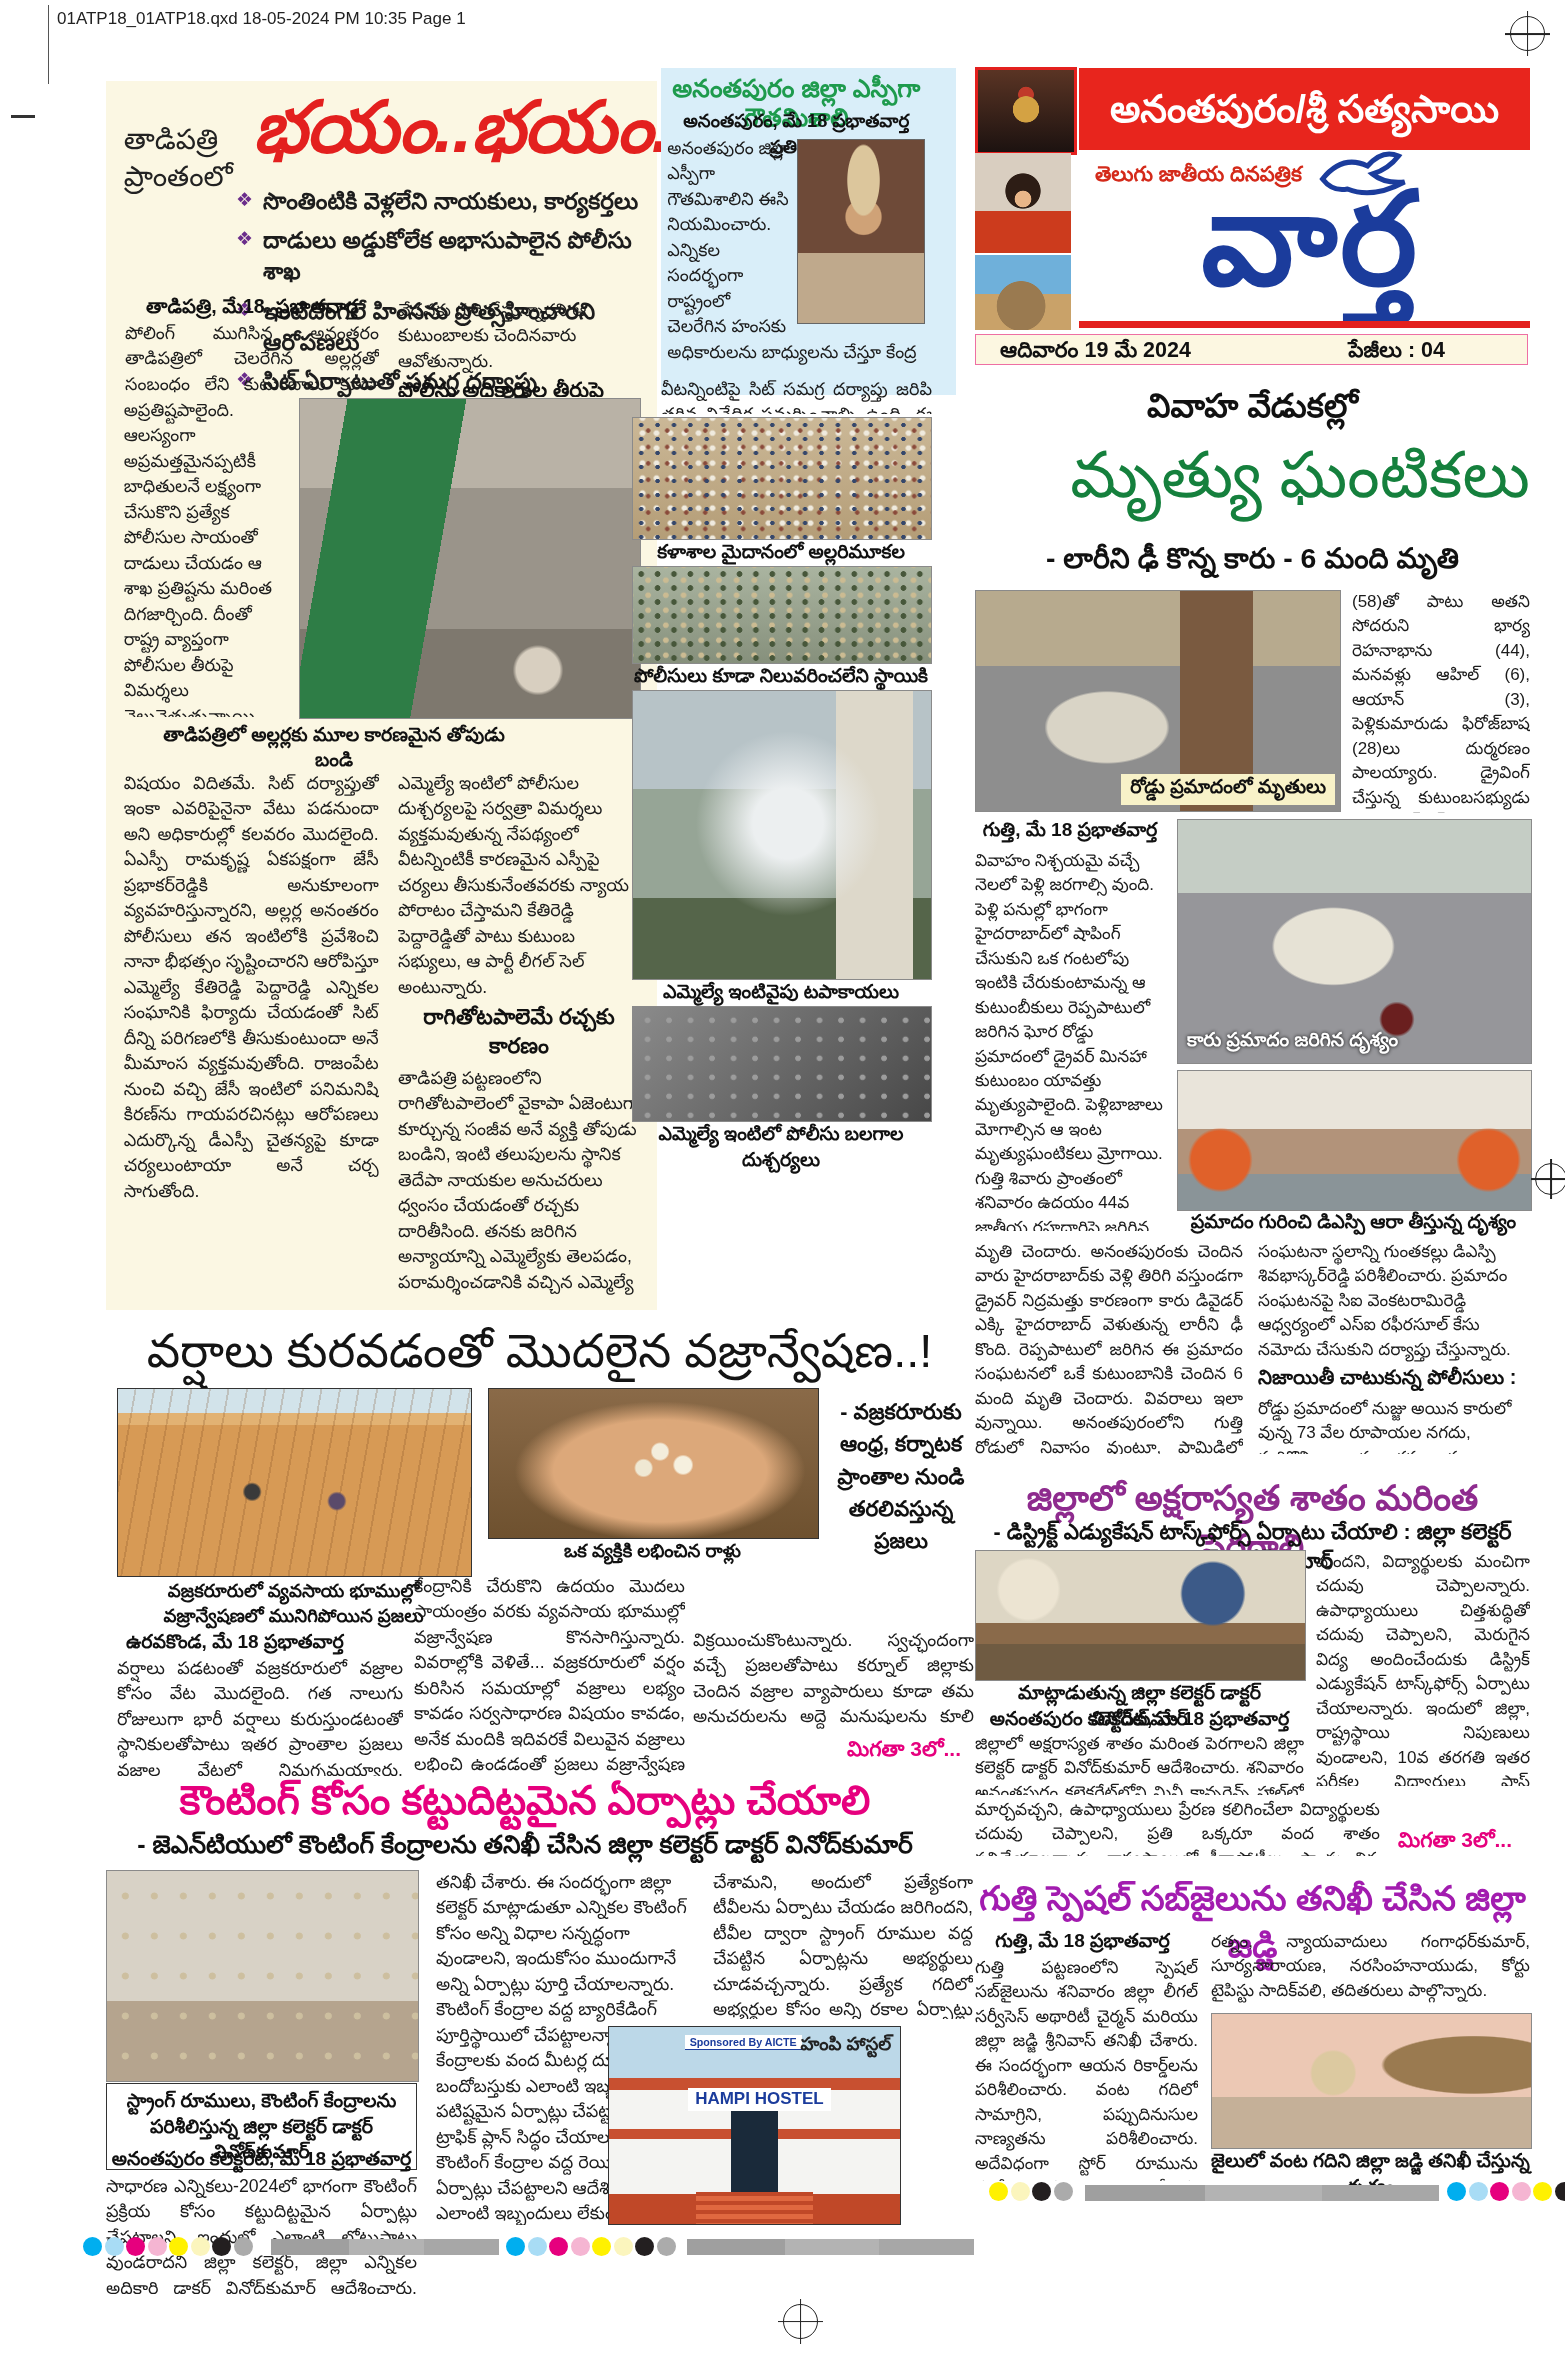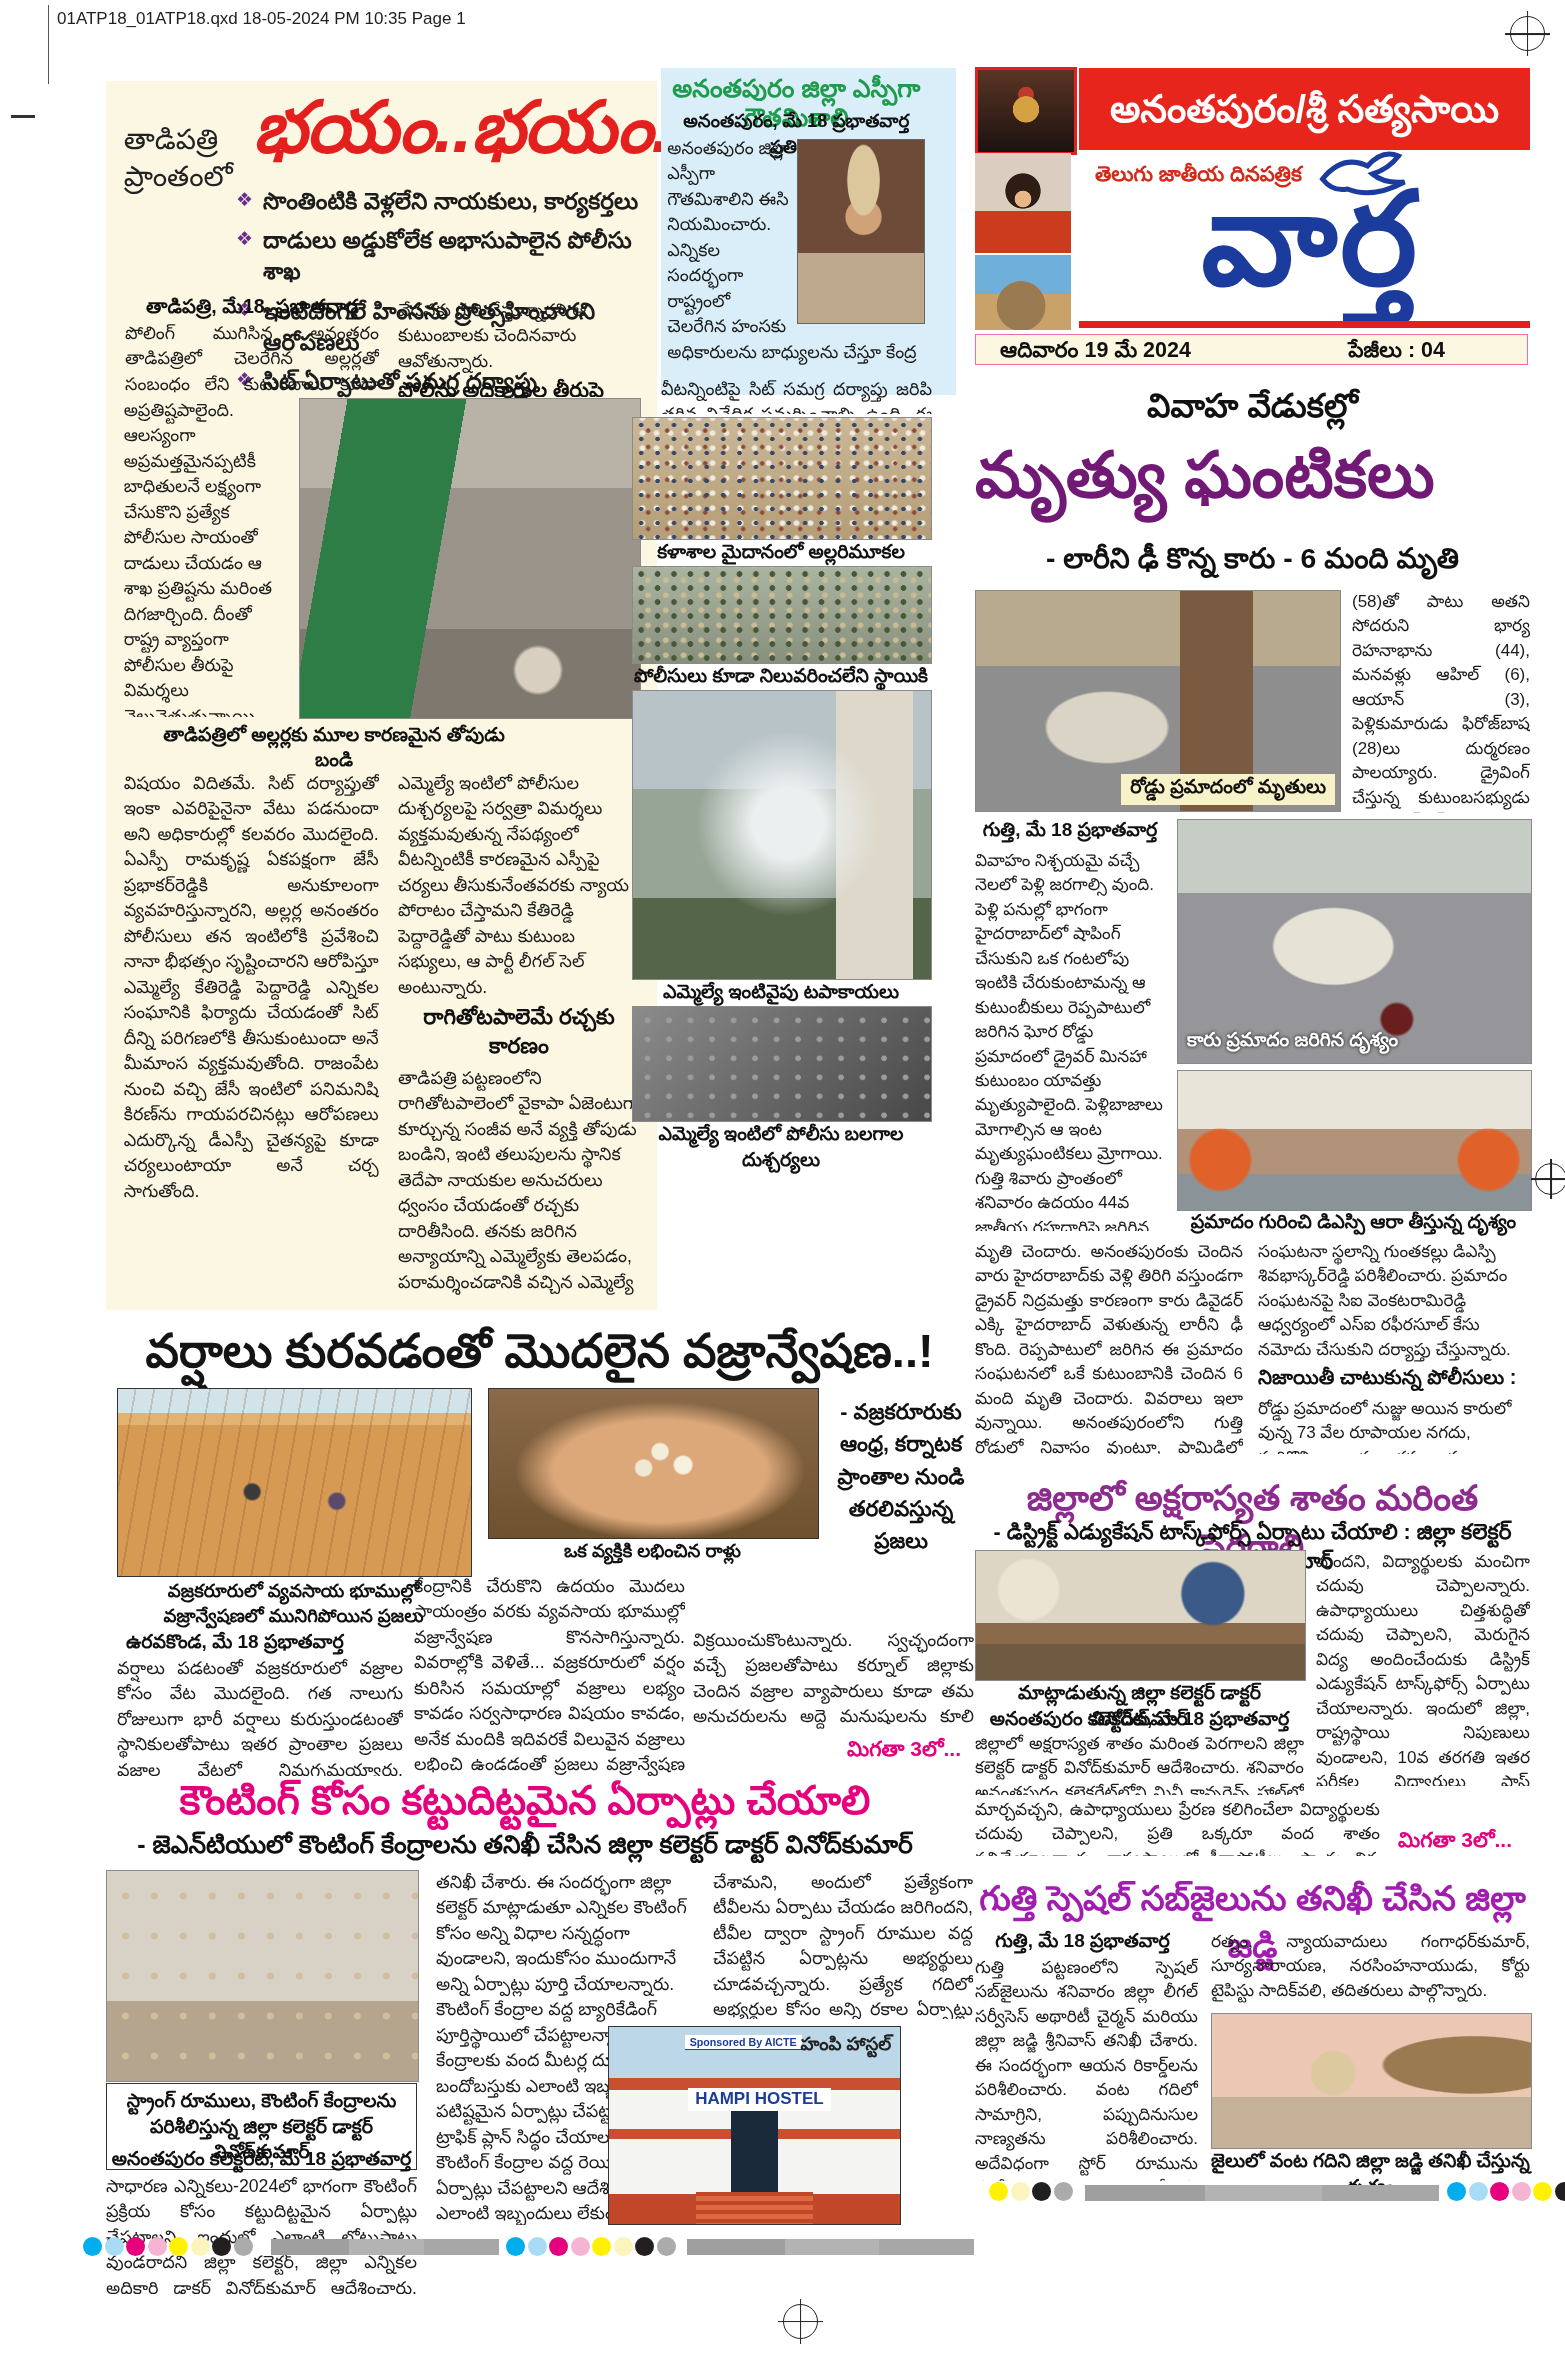--- a/index.html
+++ b/index.html
@@ -130,21 +130,21 @@
       </svg>
   </div>
   <div class="abs" style="left:1091px;top:163px;width:439px;font-size:130px;font-weight:800;color:#1B3C9C;text-align:center;line-height:1.18;letter-spacing:2.5px;">వార్త</div>
   <div class="abs" style="left:1079px;top:321px;width:451px;height:7px;background:#E3201E;"></div>
   <div class="abs" style="left:975px;top:334px;width:551px;height:29px;background:#FCF7E1;border:1.9px solid #EE6FA3;">
     <span style="position:absolute;left:24px;top:2.5px;font-size:21.5px;font-weight:800;color:#111;">ఆదివారం 19 మే  2024</span>
     <span style="position:absolute;right:82px;top:2.5px;font-size:21.5px;font-weight:800;color:#111;">పేజీలు : 04</span>
   </div>
 
   <div class="abs" style="left:975px;top:387px;width:555px;text-align:center;font-size:33px;font-weight:800;color:#111;">వివాహ వేడుకల్లో</div>
-  <div class="abs" style="left:975px;top:427px;width:555px;text-align:left;font-size:64px;font-weight:700;color:#701a75;line-height:1.5;">మృత్యు ఘంటికలు</div>
+  <div class="abs" style="left:975px;top:427px;width:555px;text-align:right;font-size:64px;font-weight:400;color:#15803d;line-height:1.5;">మృత్యు ఘంటికలు</div>
   <div class="abs" style="left:975px;top:542px;width:555px;text-align:center;font-size:28.4px;font-weight:800;color:#111;">- లారీని ఢీ కొన్న కారు - 6 మంది మృతి</div>
   <div class="photo ph-wreck1" style="left:975px;top:590px;width:364px;height:220px;">
     <span style="position:absolute;right:5px;bottom:6.3px;background:#F8F2C8;padding:2.5px 8.9px;font-size:19px;font-weight:800;color:#111;">రోడ్డు ప్రమాదంలో మృతులు</span>
   </div>
   <div class="abs b clip" style="left:1352px;top:590px;width:178px;height:223px;font-size:17px;">(58)తో పాటు అతని సోదరుని భార్య రెహనాభాను (44), మనవళ్లు ఆహిల్ (6), ఆయాన్ (3), పెళ్లికుమారుడు ఫిరోజ్‌బాష (28)లు దుర్మరణం పాలయ్యారు. డ్రైవింగ్ చేస్తున్న కుటుంబసభ్యుడు మహమ్మద్‌గౌస్ గాయాలు పాలుకావడంతో చికిత్స నిమిత్తం అనంతపురంకు తరలించారు. అతని కోడలు జాహిదా (36) తీవ్రంగా గాయపడి అనంతపురంలో చికిత్స పొందుతూ మృతి చెందింది. ఒకే కుటుంబానికి చెందిన వారు మృత్యుపాలు కావడంతో కుటుంబీకులు శోకసముద్రంలో మునిగిపోయారు.</div>
   <div class="abs clip" style="left:975px;top:819px;width:190px;height:412px;">
     <div class="dl" style="font-size:19px;margin-bottom:3.8px;">గుత్తి, మే 18 ప్రభాతవార్త</div>
     <span class="b" style="font-size:17px;">వివాహం నిశ్చయమై వచ్చే నెలలో పెళ్లి జరగాల్సి వుంది. పెళ్లి పనుల్లో భాగంగా హైదరాబాద్‌లో షాపింగ్ చేసుకుని ఒక గంటలోపు ఇంటికి చేరుకుంటామన్న ఆ కుటుంబీకులు రెప్పపాటులో జరిగిన ఘోర రోడ్డు ప్రమాదంలో డ్రైవర్ మినహా కుటుంబం యావత్తు మృత్యుపాలైంది. పెళ్లిబాజాలు మోగాల్సిన ఆ ఇంట మృత్యుఘంటికలు మ్రోగాయి. గుత్తి శివారు ప్రాంతంలో శనివారం ఉదయం 44వ జాతీయ రహదారిపై జరిగిన రోడ్డు ప్రమాదంలో 6 మంది మృతి చెందారు. అనంతపురం</span>
   </div>
   <div class="photo ph-wreck2" style="left:1177px;top:819px;width:353px;height:243px;">
@@ -153,21 +153,21 @@
   <div class="photo ph-dsp" style="left:1177px;top:1070px;width:353px;height:139px;"></div>
   <div class="abs cap" style="left:1177px;top:1211px;width:353px;font-size:19px;">ప్రమాదం గురించి డిఎస్పి ఆరా తీస్తున్న దృశ్యం</div>
   <div class="abs b clip" style="left:975px;top:1240px;width:268px;height:214px;font-size:17px;">మృతి చెందారు. అనంతపురంకు చెందిన వారు హైదరాబాద్‌కు వెళ్లి తిరిగి వస్తుండగా డ్రైవర్ నిద్రమత్తు కారణంగా కారు డివైడర్ ఎక్కి హైదరాబాద్ వెళుతున్న లారీని ఢీ కొంది. రెప్పపాటులో జరిగిన ఈ ప్రమాదం సంఘటనలో ఒకే కుటుంబానికి చెందిన 6 మంది మృతి చెందారు. వివరాలు ఇలా వున్నాయి. అనంతపురంలోని గుత్తి రోడ్డులో నివాసం వుంటూ, పామిడిలో గుజిరీ వ్యాపారం చేసుకుంటూ షేక్‌అలీసాహెబ్ జీవనం సాగిస్తున్నారు. తన కుమారుడు బ్యాంకు ఉద్యోగి అయిన ఫిరోజ్‌బాషకు వివాహం నిశ్చయమై వచ్చే నెల 26న వివాహం జరగనుంది. ఈ నేపథ్యంలో ఆయన తన కుటుంబసభ్యులతో కలిసి పెళ్లి సామాగ్రి కొనుగోలు కోసం హైదరాబాద్‌కు వెళ్లారు. తిరిగి వస్తుండగా బాచుపల్లి శివారు ప్రాంతంలో డ్రైవర్ గౌస్ నిద్రమత్తుకు లోనై కనురెప్ప మూయడంతో వాహనం అదుపుతప్పి డివైడర్ దాటుకుని హైదరాబాద్ వైపు వెళుతున్న లారీని వేగంగా ఢీ కొంది. ఈ సంఘటనలో అలీసాహెబ్</div>
   <div class="abs clip" style="left:1258px;top:1240px;width:272px;height:214px;">
     <span class="b" style="font-size:17px;">సంఘటనా స్థలాన్ని గుంతకల్లు డిఎస్పి శివభాస్కర్‌రెడ్డి పరిశీలించారు. ప్రమాదం సంఘటనపై సిఐ వెంకటరామిరెడ్డి ఆధ్వర్యంలో ఎస్ఐ రఫీరసూల్ కేసు నమోదు చేసుకుని దర్యాప్తు చేస్తున్నారు.</span>
     <div class="sh" style="font-size:20px;margin:3.8px 0 2.5px;">నిజాయితీ చాటుకున్న పోలీసులు :</div>
     <span class="b" style="font-size:17px;">రోడ్డు ప్రమాదంలో నుజ్జు అయిన కారులో వున్న 73 వేల రూపాయల నగదు, మరికొన్ని బంగారు ఆభరణాలను పోలీసులు బాధిత కుటుంబానికి అందచేసి తమ నిజాయితీ చాటుకున్నారు. పోస్టుమార్టం అనంతరం మృతదేహాలను అనంతపురంకు తరలించేందుకు సహకరించి మానవత్వాన్ని చాటుకున్నారు.</span>
   </div>
   <div class="target" style="left:1535px;top:1163px;width:30px;height:30px;"></div>
 
-  <div class="abs" style="left:106px;top:1323px;width:867px;text-align:center;font-size:47px;font-weight:700;color:#141414;">వర్షాలు కురవడంతో మొదలైన వజ్రాన్వేషణ..!</div>
+  <div class="abs" style="left:106px;top:1323px;width:867px;text-align:center;font-size:47px;font-weight:400;color:#141414;">వర్షాలు కురవడంతో మొదలైన వజ్రాన్వేషణ..!</div>
   <div class="photo ph-field" style="left:117px;top:1388px;width:353px;height:187px;border-color:#333;"></div>
   <div class="abs cap" style="left:117px;top:1579px;width:353px;font-size:18.3px;line-height:1.35;">వజ్రకరూరులో వ్యవసాయ భూముల్లో వజ్రాన్వేషణలో మునిగిపోయిన ప్రజలు</div>
   <div class="abs dl" style="left:126px;top:1631px;width:266px;font-size:19px;text-align:left;">ఉరవకొండ, మే 18 ప్రభాతవార్త</div>
   <div class="abs b clip" style="left:117px;top:1656px;width:286px;height:120px;">వర్షాలు పడటంతో వజ్రకరూరులో వజ్రాల కోసం వేట మొదలైంది. గత నాలుగు రోజులుగా భారీ వర్షాలు కురుస్తుండటంతో స్థానికులతోపాటు ఇతర ప్రాంతాల ప్రజలు వజ్రాల వేటలో నిమగ్నమయ్యారు. విజయవాడ, గుంటూరు, నరసరావుపేట, కర్నాటక రాష్ట్రం బళ్లారి, గదగ్, హాస్పేట్‌ల నుండి కూడా ప్రజలు తెల్లవారుజామునే టిఫిన్, భోజనం క్యారేజీలతోపాటు మండల</div>
   <div class="photo ph-hand" style="left:488px;top:1388px;width:329px;height:149px;border-color:#333;"></div>
   <div class="abs cap" style="left:488px;top:1540px;width:329px;font-size:18.3px;">ఒక వ్యక్తికి లభించిన రాళ్లు</div>
   <div class="abs" style="left:829px;top:1396px;width:144px;">
     <div style="font-size:21.5px;font-weight:800;text-align:center;line-height:1.5;color:#111;margin-bottom:21.5px;">- వజ్రకరూరుకు ఆంధ్ర, కర్నాటక ప్రాంతాల నుండి తరలివస్తున్న ప్రజలు</div>
   </div>
   <div class="abs b clip" style="left:414px;top:1574px;width:271px;height:202px;">కేంద్రానికి చేరుకొని ఉదయం మొదలు సాయంత్రం వరకు వ్యవసాయ భూముల్లో వజ్రాన్వేషణ కొనసాగిస్తున్నారు. వివరాల్లోకి వెళితే... వజ్రకరూరులో వర్షం కురిసిన సమయాల్లో వజ్రాలు లభ్యం కావడం సర్వసాధారణ విషయం కావడం, అనేక మందికి ఇదివరకే విలువైన వజ్రాలు లభించి ఉండడంతో ప్రజలు వజ్రాన్వేషణ కొనసాగిస్తున్నారు. కొద్దిగా మెరుస్తూ, వజ్రంలాగా కనిపించిన ప్రతి రాయిని సేకరించి తీసుకెళ్లి వాటిని వజ్రాల వ్యాపారులకు చూపించి అందినకాడికి</div>

